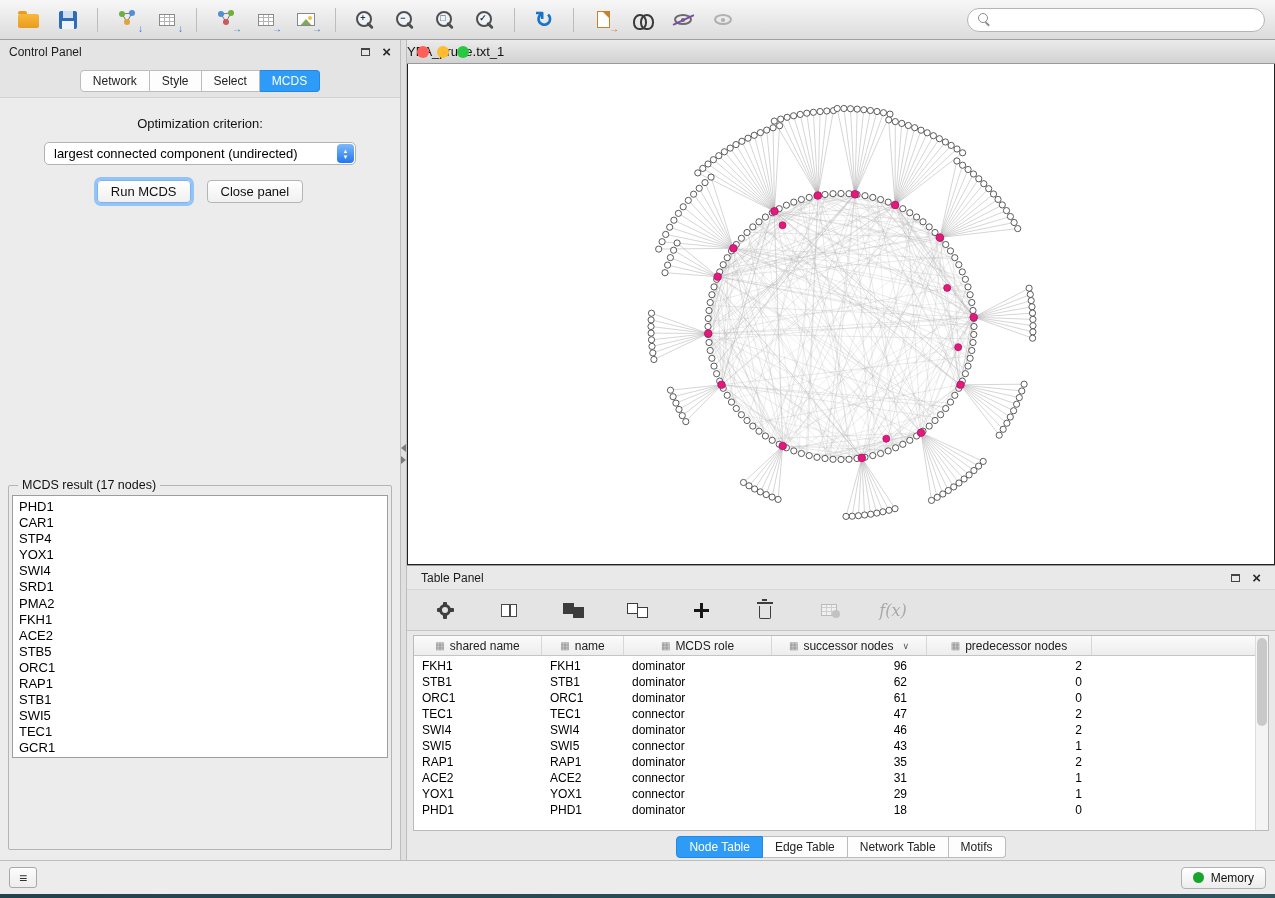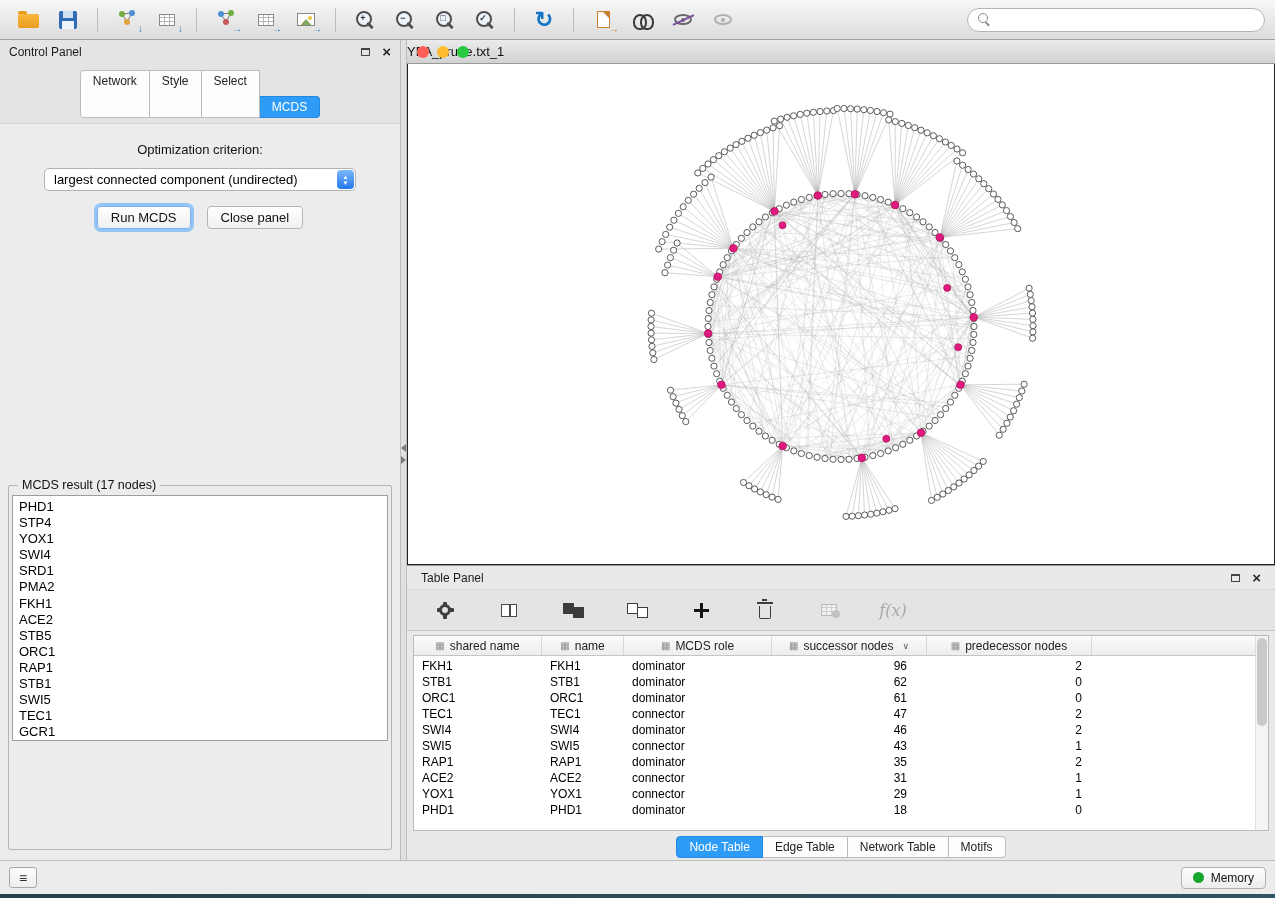--- a/index.html
+++ b/index.html
@@ -50,21 +50,21 @@
   
   .control-panel { width:400px; flex-shrink:0; background:#e4e4e4; display:flex; flex-direction:column; }
   .panel-header { height:23px; flex-shrink:0; display:flex; align-items:center; padding:0 9px; font-size:12px; color:#1c1c1c; }
   .ph-icons { margin-left:auto; display:flex; gap:12px; align-items:center; }
   .float-ic { width:9px; height:8px; border:1px solid #444; border-top-width:2px; }
   .close-ic { font-weight:bold; font-size:15px; color:#2a2a2a; line-height:1; }
   .cp-tabs { display:flex; justify-content:center; padding:7px 0 5px; background:#e4e4e4; }
   .cp-tab { font-size:12px; padding:3px 12px; background:#fdfdfd; border:1px solid #bcbcbc; border-left:none; color:#222;text-align:right; }
   .cp-tab:first-child { border-left:1px solid #bcbcbc; border-radius:4px 0 0 4px; }
   .cp-tab:last-child { border-radius:0 4px 4px 0; }
-  .cp-tab.active { background:#2e9bf7; border-color:#2388e4; color:#fff;margin-top:26px; }
+  .cp-tab.active { background:#2e9bf7; border-color:#2388e4; color:#fff; }
   .cp-content { flex:1; border-top:1px solid #d3d3d3; background:#ececec; display:flex; flex-direction:column; align-items:center; padding-top:18px; min-height:0; }
   .opt-label { font-size:13px; color:#111; margin-bottom:11px; }
   .mac-select { width:312px; height:23px; background:#fff; border:1px solid #b3b3b3; border-radius:5px; display:flex; align-items:center; font-size:13px; padding-left:9px; position:relative; }
   .mac-select .sel-value { flex:1; white-space:nowrap; overflow:hidden; }
   .stepper { position:absolute; right:1px; top:1px; bottom:1px; width:17px; background:linear-gradient(#7db9f9,#2277ee); border-radius:4px; display:flex; flex-direction:column; align-items:center; justify-content:center; color:#fff; font-size:6px; line-height:6px; }
   .btn-row { display:flex; gap:16px; margin-top:15px; }
   .btn { font-size:13px; padding:3px 13px; background:linear-gradient(#ffffff,#f0f0f0); border:1px solid #b5b5b5; border-radius:4px; color:#111; }
   .btn.focused { box-shadow:0 0 0 3px rgba(77,163,255,.55); border-color:#7ab2f5; }
   .result-fieldset { margin:auto 8px 10px; align-self:stretch; height:372px; border:1px solid #b4b4b4; border-radius:2px; padding:3px; }
   .result-fieldset legend { font-size:12.5px; padding:0 4px; margin-left:6px; color:#111; }
@@ -256,20 +256,21 @@
           </span>
         </div>
         <div class="btn-row">
           <button class="btn focused">Run MCDS</button>
           <button class="btn">Close panel</button>
         </div>
         <fieldset class="result-fieldset">
           <legend>MCDS result (17 nodes)</legend>
           <div class="result-list">
               <div class="result-item">PHD1</div>
+              <div class="result-item">CAR1</div>
               <div class="result-item">STP4</div>
               <div class="result-item">YOX1</div>
               <div class="result-item">SWI4</div>
               <div class="result-item">SRD1</div>
               <div class="result-item">PMA2</div>
               <div class="result-item">FKH1</div>
               <div class="result-item">ACE2</div>
               <div class="result-item">STB5</div>
               <div class="result-item">ORC1</div>
               <div class="result-item">RAP1</div>

